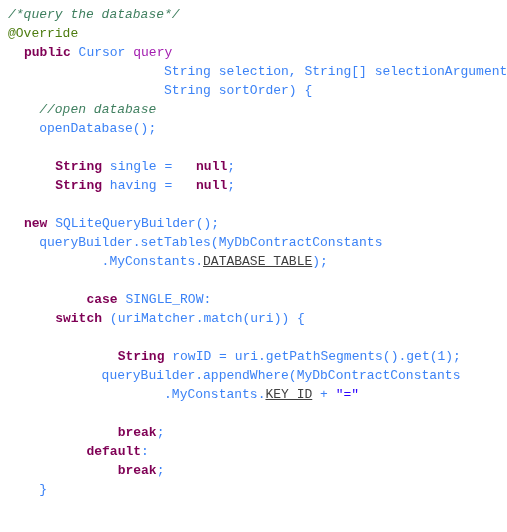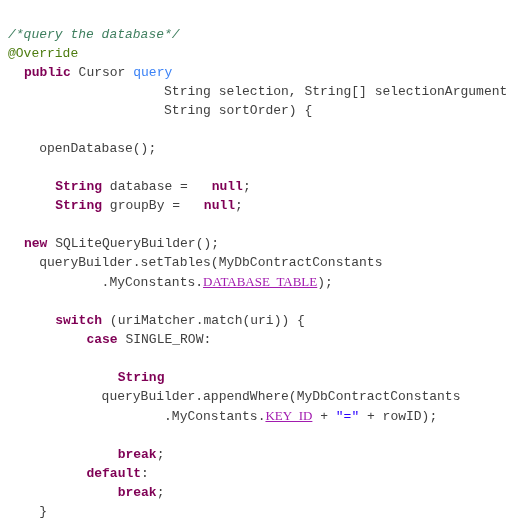--- a/index.html
+++ b/index.html
@@ -20,27 +20,27 @@
       overflow: hidden;
     }
     .line {
       display: flex;
       align-items: baseline;
       min-height: 19px;
       padding: 0 8px;
       white-space: pre;
     }
     
-    .c-comment { color: #3f7f5f; font-style: italic; margin-top: 20px; }
+    .c-comment { color: #3f7f5f; font-style: italic; }
     .c-annotation { color: #4d7c0f; }
     .c-keyword { color: #7f0055; font-weight: bold; padding-left: 16px; }
-    .c-default { color: #404040; text-align: center; }
+    .c-default { color: #3b82f6; text-align: center; }
     .c-string { color: #2a00ff; }
-    .c-method { color: #3b82f6; }
-    .c-constant { color: #a21caf; font-family: Liberation Serif, serif; }
+    .c-method { color: #a21caf; }
+    .c-constant { color: #404040; }
     .c-underline { text-decoration: underline; }
   </style>
 </head>
 <body>
 
 <div class="code-container">
 
   <div class="line">
     <span class="c-comment">/*query the database*/</span>
   </div>
@@ -55,76 +55,76 @@
 
   <div class="line">
     <span class="c-default">                    String selection, String[] selectionArguments,</span>
   </div>
 
   <div class="line">
     <span class="c-default">                    String sortOrder) {</span>
   </div>
 
   <div class="line">
-    <span class="c-default">    </span>
+    <span class="c-default">    </span><span class="c-comment">//open database</span>
   </div>
 
   <div class="line">
     <span class="c-default">    openDatabase();</span>
   </div>
 
   <div class="line">&nbsp;</div>
 
 
   <div class="line">
-    <span class="c-default">    </span><span class="c-keyword">String</span><span class="c-default"> database = </span><span class="c-keyword">null</span><span class="c-default">;</span>
+    <span class="c-default">    </span><span class="c-keyword">String</span><span class="c-default"> single = </span><span class="c-keyword">null</span><span class="c-default">;</span>
   </div>
 
   <div class="line">
-    <span class="c-default">    </span><span class="c-keyword">String</span><span class="c-default"> groupBy = </span><span class="c-keyword">null</span><span class="c-default">;</span>
+    <span class="c-default">    </span><span class="c-keyword">String</span><span class="c-default"> having = </span><span class="c-keyword">null</span><span class="c-default">;</span>
   </div>
 
   <div class="line">&nbsp;</div>
 
   <div class="line">
     <span class="c-keyword">new</span><span class="c-default"> SQLiteQueryBuilder();</span>
   </div>
 
   <div class="line">
     <span class="c-default">    queryBuilder.setTables(MyDbContractConstants</span>
   </div>
 
   <div class="line">
     <span class="c-default">            .MyConstants.</span><span class="c-underline c-constant">DATABASE_TABLE</span><span class="c-default">);</span>
   </div>
 
   <div class="line">&nbsp;</div>
 
   <div class="line">
-    <span class="c-default">    </span><span class="c-keyword">switch</span><span class="c-default"> (uriMatcher.match(uri)) {</span>
+    <span class="c-default">        </span><span class="c-keyword">case</span><span class="c-default"> SINGLE_ROW:</span>
   </div>
 
   <div class="line">
-    <span class="c-default">        </span><span class="c-keyword">case</span><span class="c-default"> SINGLE_ROW:</span>
+    <span class="c-default">    </span><span class="c-keyword">switch</span><span class="c-default"> (uriMatcher.match(uri)) {</span>
   </div>
 
   <div class="line">
     <span class="c-default">            </span>
   </div>
 
   <div class="line">
-    <span class="c-default">            </span><span class="c-keyword">String</span>
+    <span class="c-default">            </span><span class="c-keyword">String</span><span class="c-default"> rowID = uri.getPathSegments().get(1);</span>
   </div>
 
   <div class="line">
     <span class="c-default">            queryBuilder.appendWhere(MyDbContractConstants</span>
   </div>
 
   <div class="line">
-    <span class="c-default">                    .MyConstants.</span><span class="c-underline c-constant">KEY_ID</span><span class="c-default"> + </span><span class="c-string">"="</span><span class="c-default"> + rowID);</span>
+    <span class="c-default">                    .MyConstants.</span><span class="c-underline c-constant">KEY_ID</span><span class="c-default"> + </span><span class="c-string">"="</span>
   </div>
 
   <div class="line">&nbsp;</div>
 
   <div class="line">
     <span class="c-default">            </span><span class="c-keyword">break</span><span class="c-default">;</span>
   </div>
 
   <div class="line">
     <span class="c-default">        </span><span class="c-keyword">default</span><span class="c-default">:</span>

